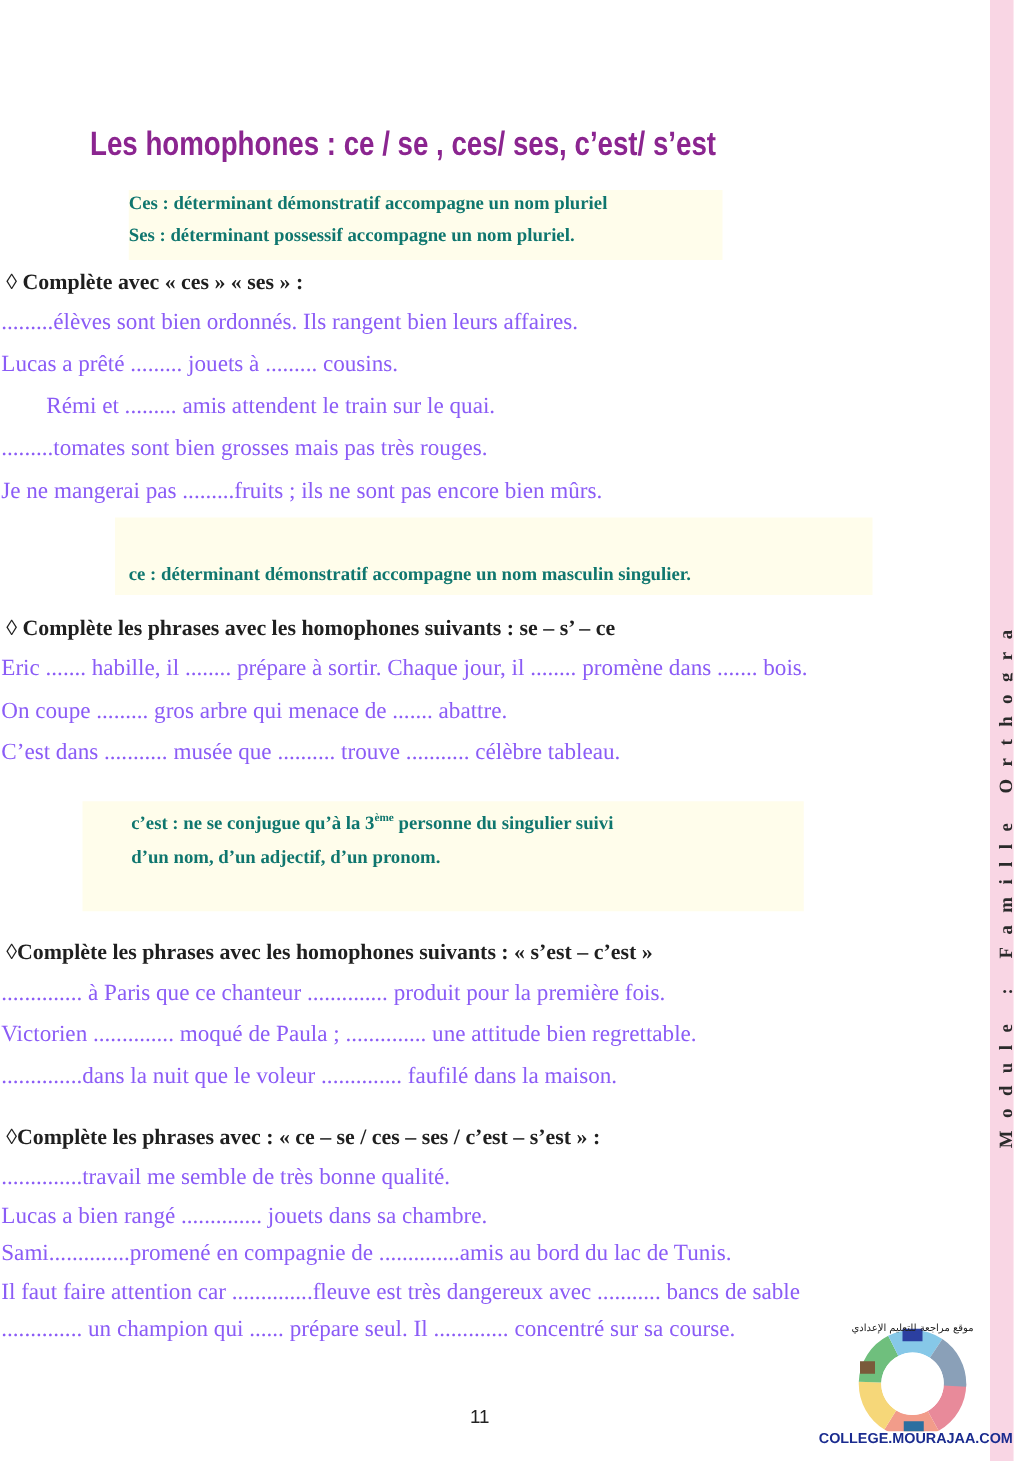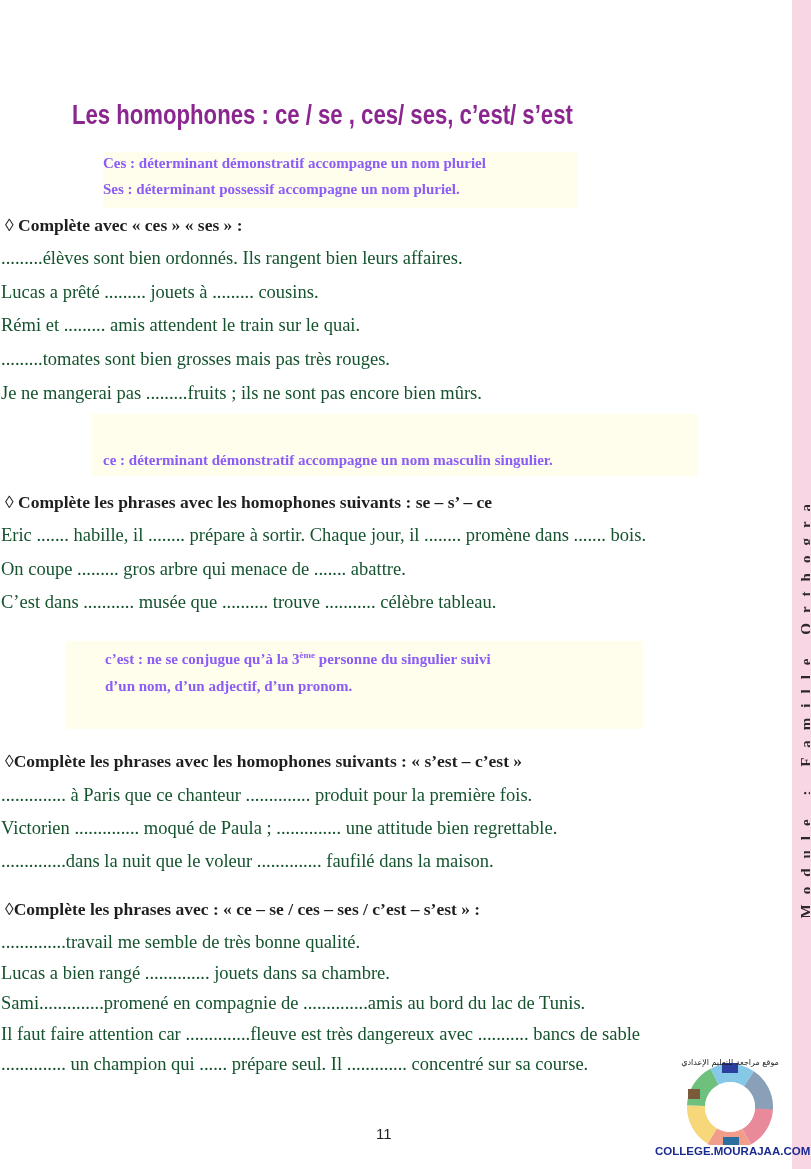--- a/index.html
+++ b/index.html
@@ -25,34 +25,34 @@
     }
     .title {
       position: absolute; left: 72px; top: 100px;
       font-family: "Liberation Sans Narrow", "Liberation Sans", sans-serif;
       font-weight: bold; font-size: 27px; color: #8b2590;
       transform: scaleX(0.82); transform-origin: left center;
       white-space: nowrap; letter-spacing: 0px;
     }
     .box {
       position: absolute; background: #fffdeb;
-      font-weight: bold; font-size: 15px; color: #8b5cf6;
+      font-weight: bold; font-size: 15px; color: #0f766e;
     }
     .box .ln { position: absolute; white-space: nowrap; }
     .box1 { left: 103px; top: 152px; width: 475px; height: 56px; }
     .box2 { left: 92px; top: 414px; width: 606px; height: 62px; }
     .box3 { left: 66px; top: 641px; width: 577px; height: 88px; }
     .sup { font-size: 9px; vertical-align: super; line-height: 0; }
     .heading {
       position: absolute; left: 5px; font-weight: bold; font-size: 17.5px;
       white-space: nowrap; color: #1f1f1f;
     }
     .line {
       position: absolute; left: 1px; font-size: 18.5px; white-space: nowrap;
-      color: #14532d;
+      color: #8b5cf6;
     }
     .page-num {
       position: absolute; left: 376px; top: 1125px;
       font-family: "Liberation Sans", sans-serif; font-size: 15px; color: #222;
     }
     .logo {
       position: absolute; left: 655px; top: 1055px; width: 150px; height: 110px;
     }
     .logo-text {
       position: absolute; left: 0; top: 90px; width: 150px; text-align: center;
@@ -71,21 +71,21 @@
 <div class="title">Les homophones : ce / se , ces/ ses, c’est/ s’est</div>
 
 <div class="box box1">
   <div class="ln" style="left:0; top:3px;">Ces : déterminant démonstratif accompagne un nom pluriel</div>
   <div class="ln" style="left:0; top:29px;">Ses : déterminant possessif accompagne un nom pluriel.</div>
 </div>
 
 <div class="heading" style="top:215px;">◊ Complète avec « ces » « ses » :</div>
 <div class="line" style="top:248px;">.........élèves sont bien ordonnés. Ils rangent bien leurs affaires.</div>
 <div class="line" style="top:282px;">Lucas a prêté ......... jouets à ......... cousins.</div>
-<div class="line" style="top:315px;">Rémi et ......... amis attendent le train sur le quai.</div>
+<div class="line" style="top:315px;padding-left:36px;">Rémi et ......... amis attendent le train sur le quai.</div>
 <div class="line" style="top:349px;">.........tomates sont bien grosses mais pas très rouges.</div>
 <div class="line" style="top:383px;">Je ne mangerai pas .........fruits ; ils ne sont pas encore bien mûrs.</div>
 
 <div class="box box2">
   <div class="ln" style="left:11px; top:38px;">ce : déterminant démonstratif accompagne un nom masculin singulier.</div>
 </div>
 
 <div class="heading" style="top:492px;">◊ Complète les phrases avec les homophones suivants : se – s’ – ce</div>
 <div class="line" style="top:525px;">Eric ....... habille, il ........ prépare à sortir. Chaque jour, il ........ promène dans ....... bois.</div>
 <div class="line" style="top:559px;">On coupe ......... gros arbre qui menace de ....... abattre.</div>

